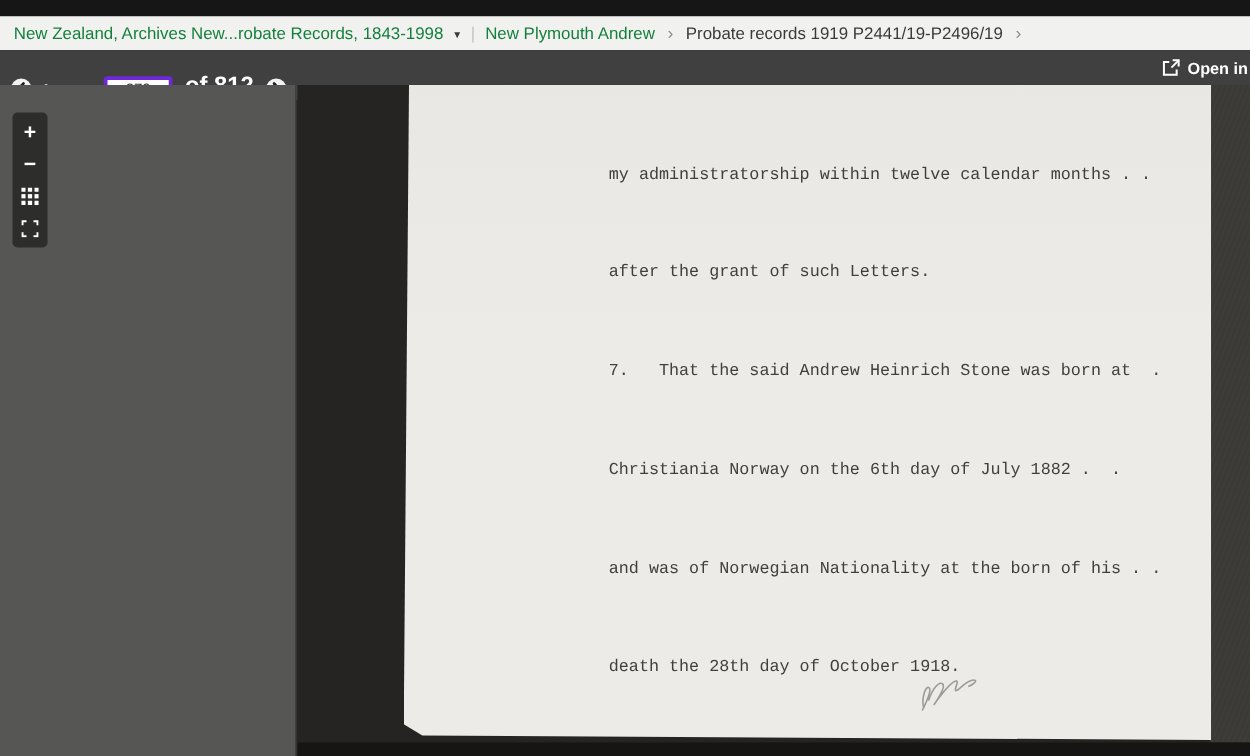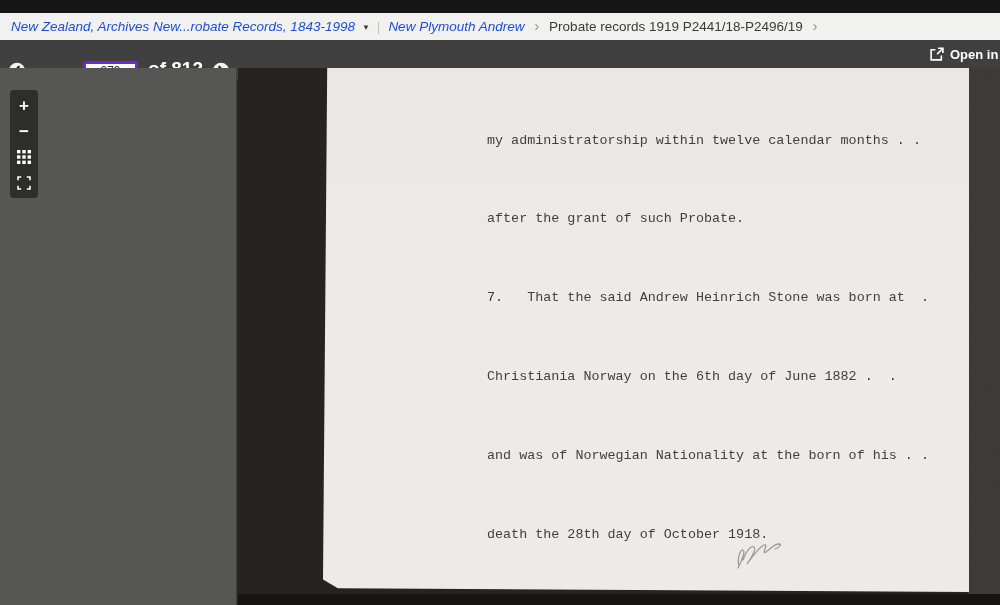--- a/index.html
+++ b/index.html
@@ -5,21 +5,21 @@
   * { margin:0; padding:0; box-sizing:border-box; }
   html,body { width:1000px; height:605px; overflow:hidden; }
   body { font-family:"Liberation Sans", sans-serif; position:relative; background:#272522; }
 
   
   .top-strip { position:absolute; left:0; top:0; width:1000px; height:13px; background:#161616; }
 
   
   .crumb-bar { position:absolute; left:0; top:13px; width:1000px; height:27px; background:#f1f1ef;
                display:flex; align-items:center; padding-left:11px; font-size:13.5px; white-space:nowrap; }
-  .crumb-link { color:#1d4ed8; cursor:pointer;font-style:italic; }
+  .crumb-link { color:#15803d; cursor:pointer; }
   .crumb-caret { color:#3c3c3c; font-size:8px; margin:2px 7px 0 7px; }
   .crumb-pipe { color:#c2c2c0; margin:0 8px 0 0; }
   .crumb-chev { color:#8a8a8a; font-size:14px; margin:0 10px; position:relative; top:-1px; }
   .crumb-current { color:#3a3a3a; }
 
   
   .toolbar { position:absolute; left:0; top:40px; width:1000px; height:40px; background:#404040;
              display:flex; align-items:flex-end; padding-left:8px; color:#fff; overflow:hidden; }
   .tb-circle { width:18px; height:18px; display:inline-flex; cursor:pointer; flex:none; }
   .tb-label { font-weight:bold; font-size:13.5px; margin:0 9px; }
@@ -59,21 +59,21 @@
 <body>
 
 <div class="top-strip"></div>
 
 <div class="crumb-bar">
   <span class="crumb-link">New Zealand, Archives New...robate Records, 1843-1998</span>
   <span class="crumb-caret">▼</span>
   <span class="crumb-pipe">|</span>
   <span class="crumb-link">New Plymouth Andrew</span>
   <span class="crumb-chev">›</span>
-  <span class="crumb-current">Probate records 1919 P2441/18-P2496/19</span>
+  <span class="crumb-current">Probate records 1919 P2441/19-P2496/19</span>
   <span class="crumb-chev">›</span>
 </div>
 
 <div class="toolbar">
   <span class="tb-circle">
     <svg width="18" height="18" viewBox="0 0 18 18">
       <circle cx="9" cy="9" r="8.2" fill="#f2f2f2"></circle>
       <path d="M10.8 4.8 L6.8 9 L10.8 13.2" fill="none" stroke="#1e1e1e" stroke-width="2.1" stroke-linecap="round" stroke-linejoin="round"></path>
     </svg>
   </span>
@@ -134,23 +134,23 @@
     </div>
   </div>
 
   <div class="viewer">
     <div class="scan-right"></div>
     <div class="scan-bottom"></div>
 
     <div class="paper">
       <div class="typed">
         <div>my administratorship within twelve calendar months . .</div>
-        <div>after the grant of such Probate.</div>
+        <div>after the grant of such Letters.</div>
         <div>7.   That the said Andrew Heinrich Stone was born at  .</div>
-        <div>Christiania Norway on the 6th day of June 1882 .  .</div>
+        <div>Christiania Norway on the 6th day of July 1882 .  .</div>
         <div>and was of Norwegian Nationality at the born of his . .</div>
         <div>death the 28th day of October 1918.</div>
         <div>10.  That the said Andrew Heinrich Stone applied for  .</div>
         
         
         
         
         
         
         

